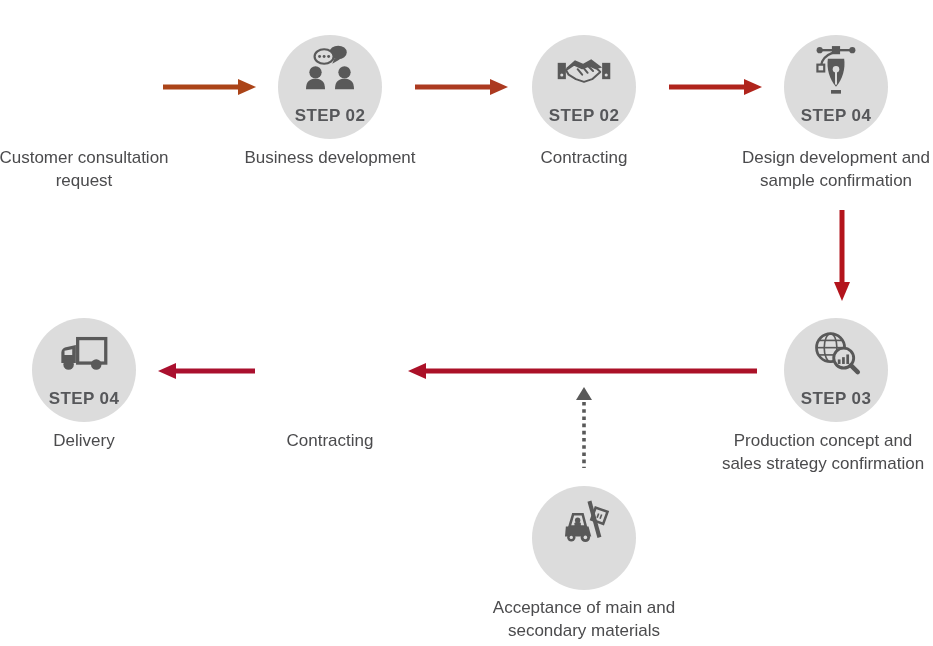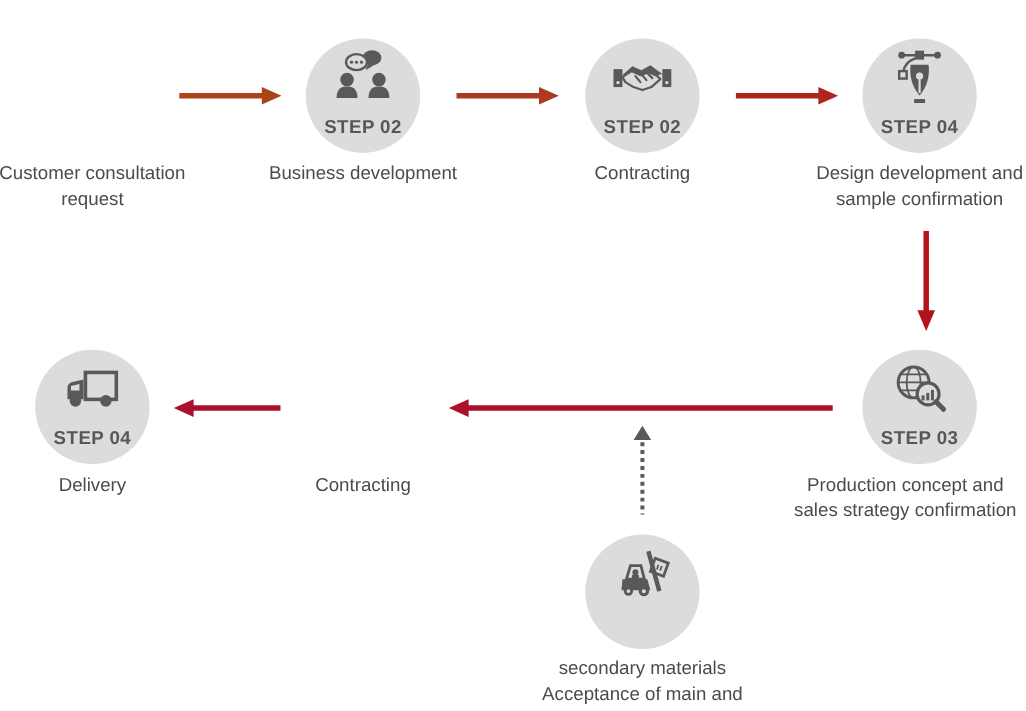--- a/index.html
+++ b/index.html
@@ -160,22 +160,22 @@
     <div>Production concept and</div>
     <div>sales strategy confirmation</div>
   </div>
   <div class="label pos-l6">
     <div>Contracting</div>
   </div>
   <div class="label pos-l7">
     <div>Delivery</div>
   </div>
   <div class="label pos-l8">
+    <div>Acceptance of main and</div>
     <div>secondary materials</div>
-    <div>Acceptance of main and</div>
   </div>
 
   <svg class="arrow pos-a1" width="94" height="20">
     <line x1="1" y1="10" x2="77" y2="10" stroke-width="5" stroke="#ab4418"></line>
     <polygon points="76,2 94,10 76,18" fill="#ab4418"></polygon>
   </svg>
   <svg class="arrow pos-a2" width="94" height="20">
     <line x1="1" y1="10" x2="77" y2="10" stroke-width="5" stroke="#ac3a20"></line>
     <polygon points="76,2 94,10 76,18" fill="#ac3a20"></polygon>
   </svg>

